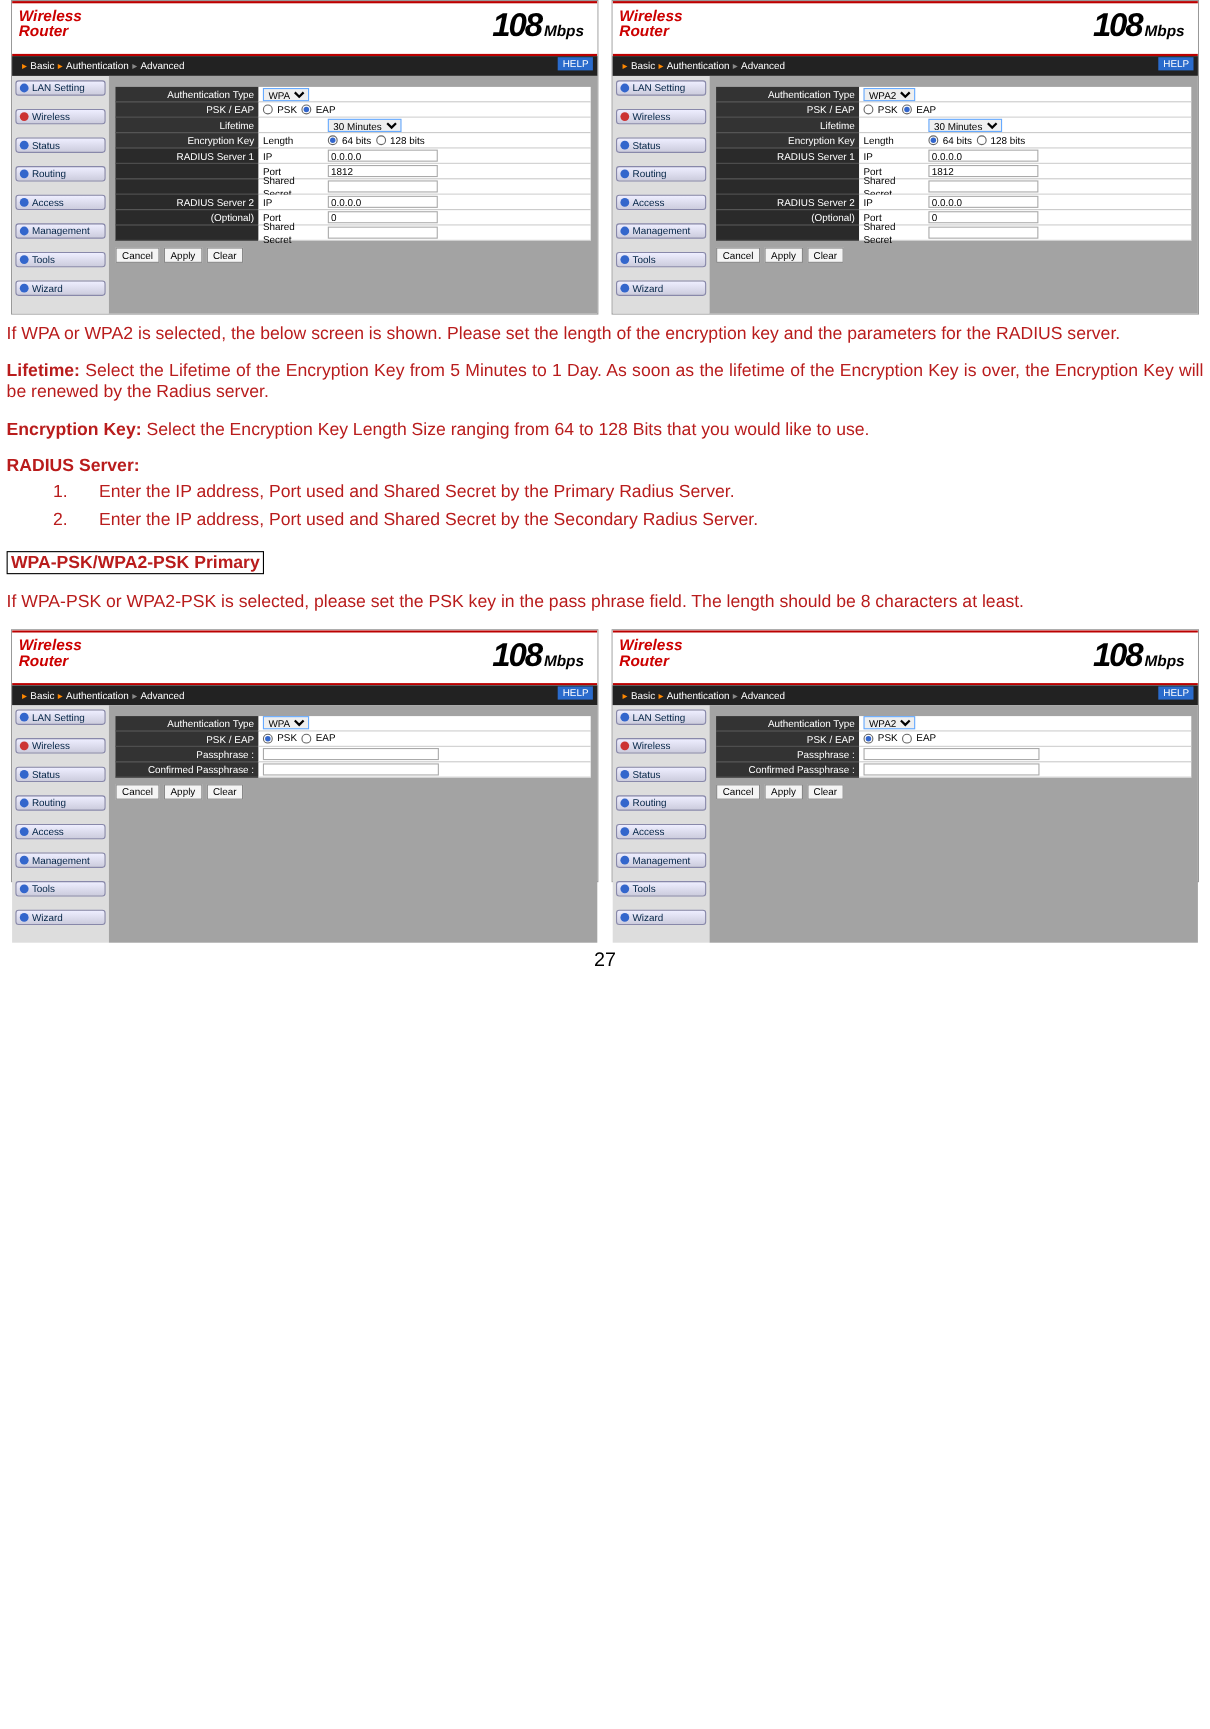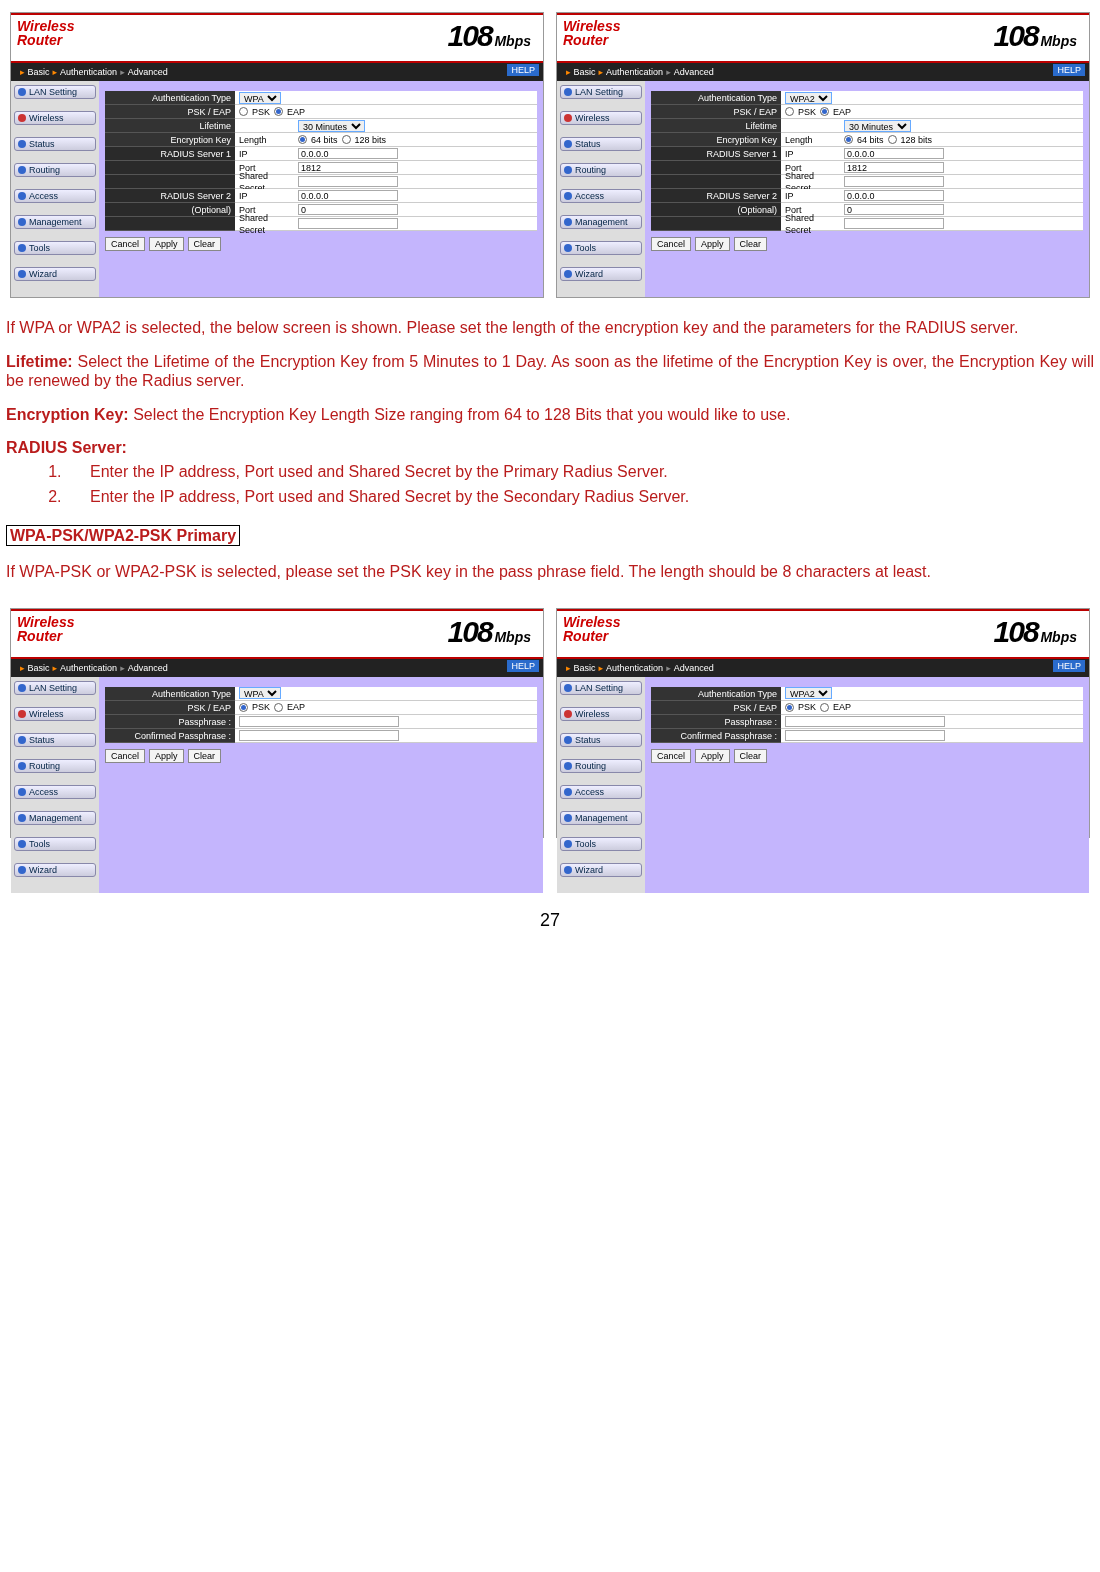--- a/index.html
+++ b/index.html
@@ -1,19 +1,19 @@
 <!DOCTYPE html>
 <html><head>
 <meta charset="utf-8">
 <style>
   * { box-sizing: border-box; }
   body { margin: 0; padding: 0; background: #fff; font-family: Arial, Helvetica, sans-serif; width: 1100px; }
   .page { width: 1100px; padding: 0; }
 
-  .shotrow { display: flex; gap: 12px; padding: 12px 10px; margin-bottom: 8px; }
+  .shotrow { display: flex; gap: 12px; padding: 0 10px; margin-bottom: 8px; }
   .shot { flex: 1; background: #fff; border: 1px solid #999; font-size: 10px; }
   .shot.small { height: 230px; }
 
   .shot-header { position: relative; height: 50px; background: #fff; overflow: hidden; }
   .shot-header::before { content:""; position:absolute; top:0; left:0; right:0; height:2px; background:#b00; }
   .shot-header::after  { content:""; position:absolute; bottom:0; left:0; right:0; height:2px; background:#b00; }
   .brand { position:absolute; top:6px; left:6px; font-style: italic; font-weight: bold; color:#c00; font-size:14px; line-height:14px; }
   .brand .l2 { display:block; }
   .mbps { position:absolute; right:12px; top:6px; font-style: italic; font-weight: bold; }
   .mbps .big { font-size: 30px; letter-spacing:-2px; }
@@ -22,21 +22,21 @@
   .navbar { background:#222; color:#fff; height:18px; display:flex; align-items:center; padding:0 6px; font-size:9px; position:relative; }
   .navbar .arrow { color:#f80; margin: 0 3px; }
   .navbar .help { position:absolute; right:4px; top:1px; background:#2a6bcc; color:#fff; padding:1px 4px; font-size:9px; }
 
   .shot-body { display:flex; min-height: 170px; }
   .sidebar { width: 88px; background:#ddd; padding:4px 3px; }
   .side-item { background: linear-gradient(#eef, #ccd); border:1px solid #88a; border-radius:3px; margin-bottom:12px; padding:1px 3px; font-size:9px; color:#024; display:flex; align-items:center; gap:3px; }
   .side-item .dot { width:8px; height:8px; border-radius:50%; background:#36c; display:inline-block; }
   .side-item.active .dot { background:#c33; }
 
-  .panel { flex:1; background:#c4b5fd; padding: 10px 6px 6px 6px; position:relative; }
+  .panel { flex:1; background:#a3a3a3; padding: 10px 6px 6px 6px; position:relative; }
   .formrow { display:flex; align-items:center; height:14px; font-size:9px; }
   .formrow .lbl { width:130px; text-align:right; color:#fff; background:#333; padding:1px 4px; height:14px; line-height:12px; border-bottom:1px solid #555;}
   .formrow .lbl.dark2 { background:#2a2a2a; }
   .formrow .val { flex:1; background:#fff; padding:1px 4px; height:14px; line-height:12px; border-bottom:1px solid #ccc; display:flex; align-items:center; gap:4px;}
   .formrow .val .sublbl { width:55px; display:inline-block;}
   .formrow .val input[type=text]{ height:11px; font-size:9px; border:1px solid #aaa; width:100px; padding:0 2px;}
   .formrow .val select{ height:12px; font-size:9px; border:1px solid #6af;}
   .radio { width:9px; height:9px; border:1px solid #666; border-radius:50%; display:inline-block; vertical-align:middle;}
   .radio.on::after{content:""; display:block; width:5px; height:5px; background:#36c; border-radius:50%; margin:1px;}
 

